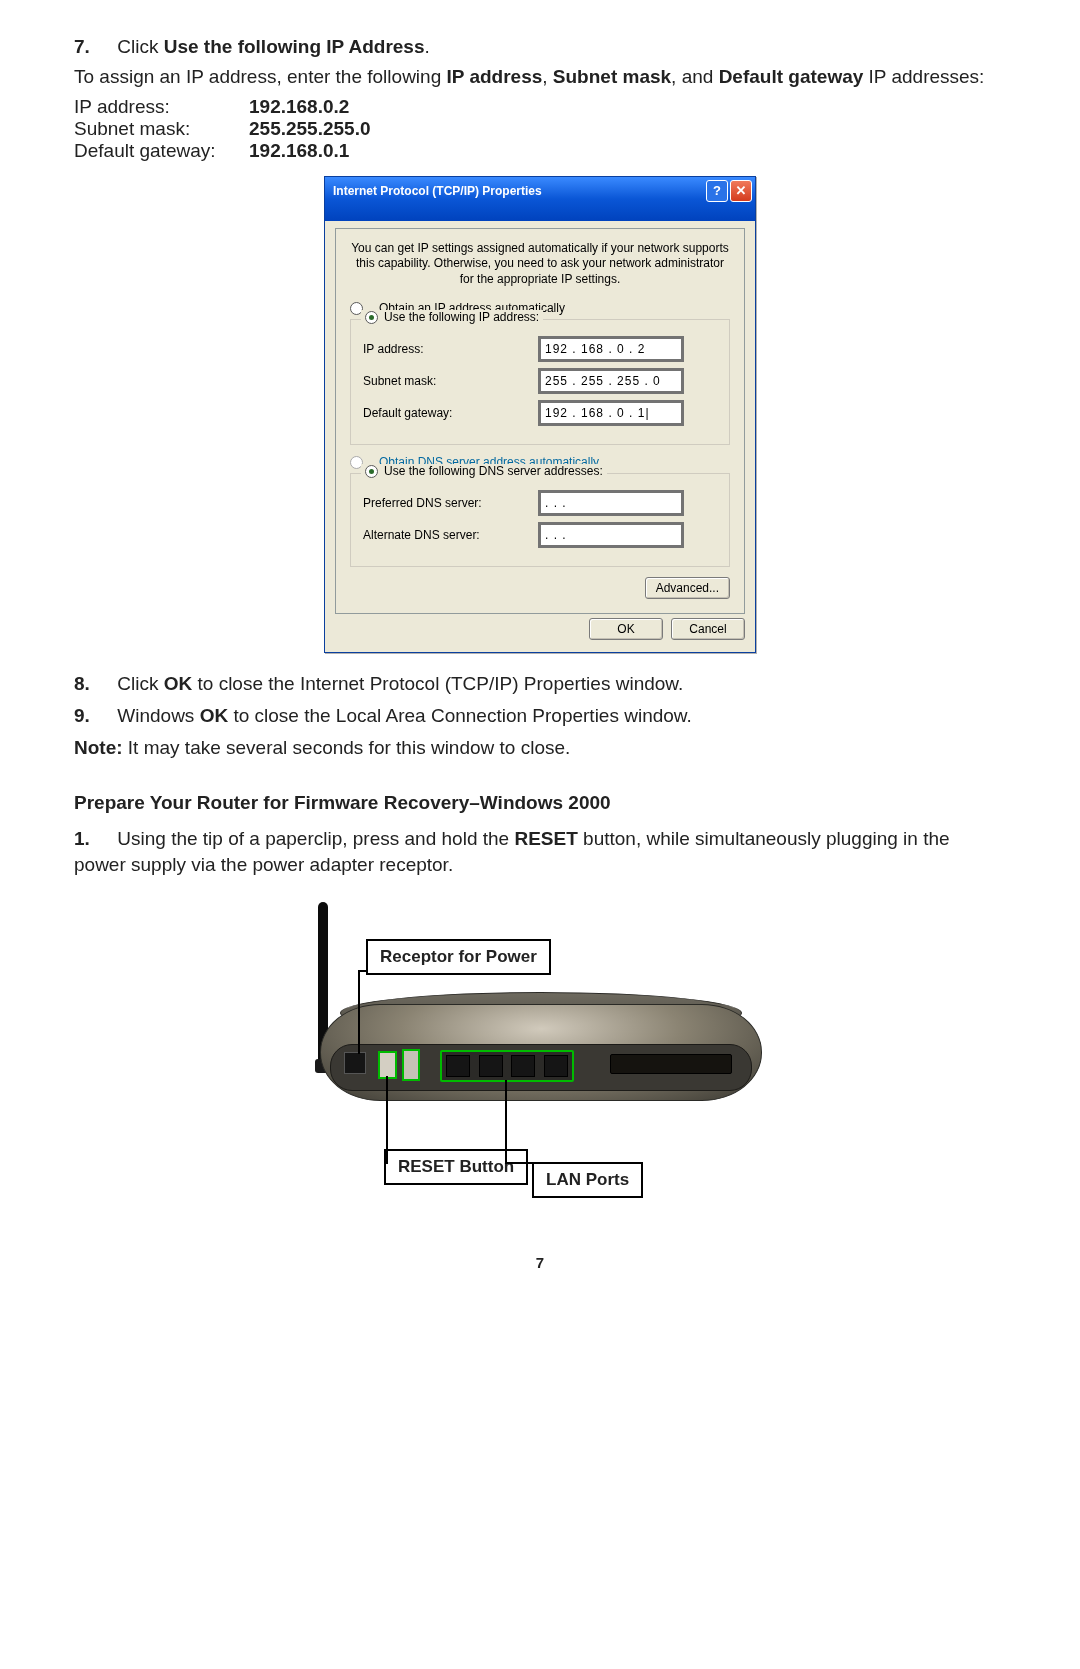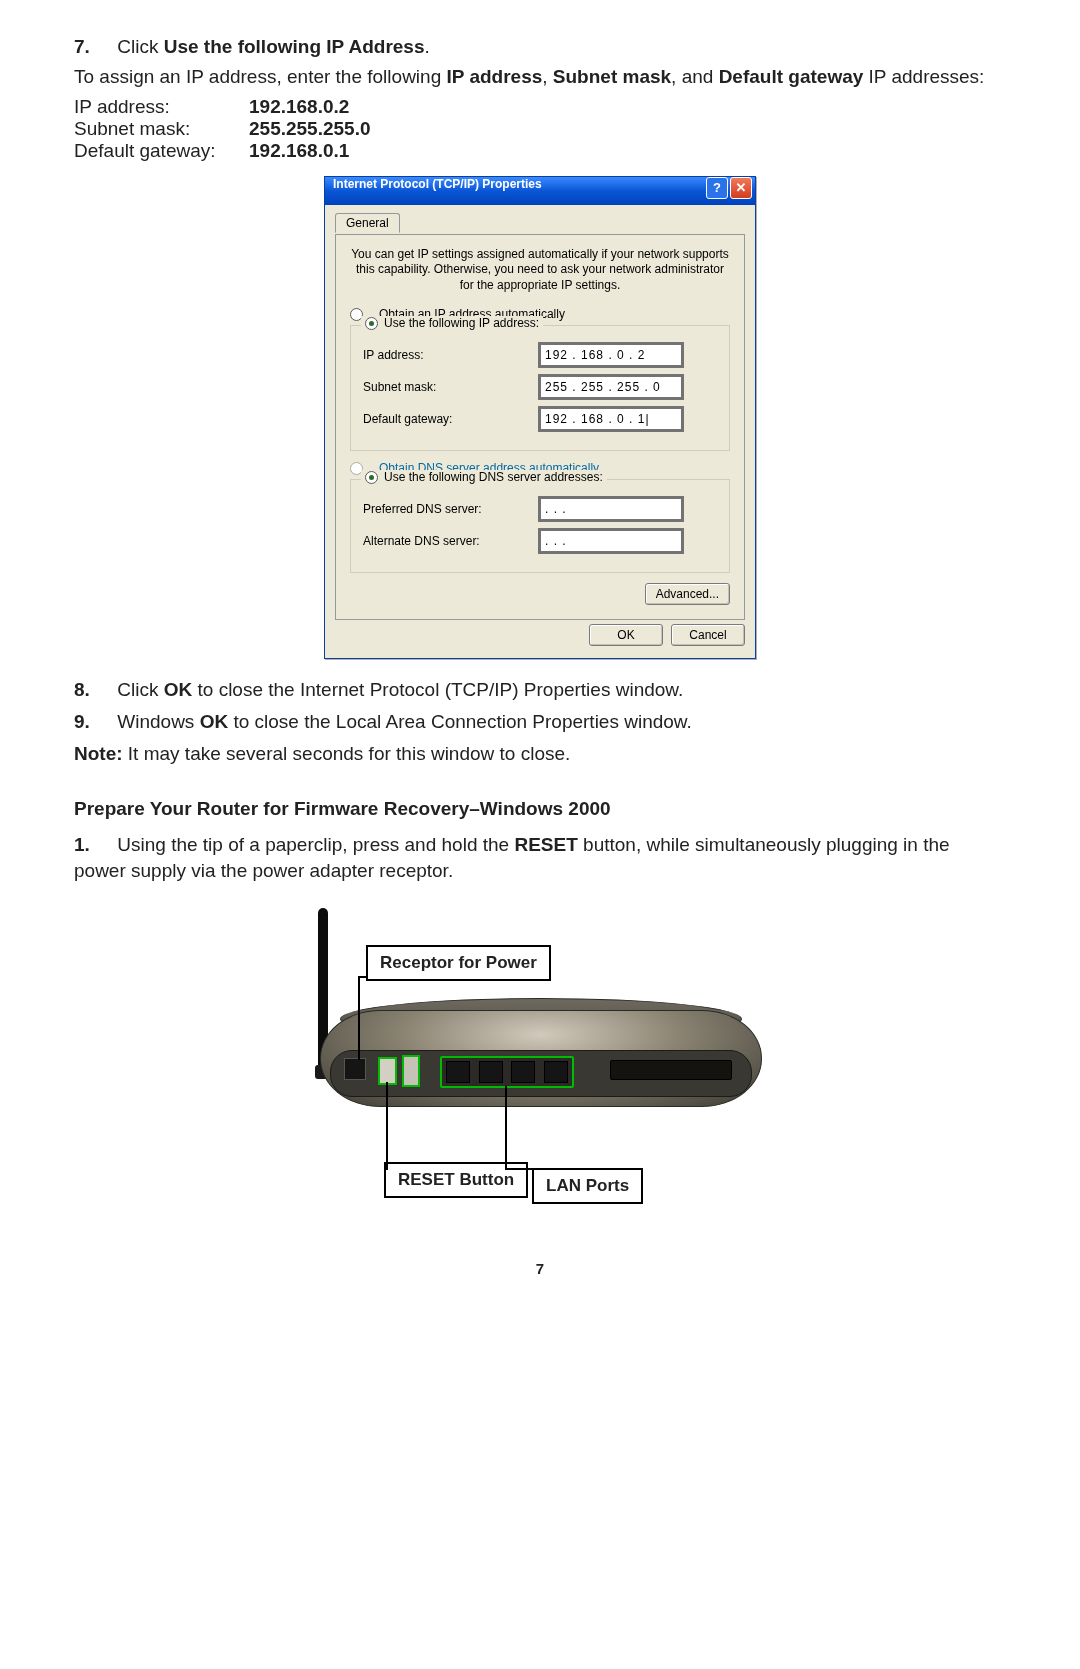--- a/index.html
+++ b/index.html
@@ -28,22 +28,22 @@
     border: 1px solid #0a3f9e;
     background: #ece9d8;
     font-family: Tahoma, Arial, sans-serif;
     font-size: 12px;
     color: #000;
     box-shadow: 1px 1px 0 rgba(0,0,0,.3);
   }
   .titlebar {
     height: 28px;
     background: linear-gradient(to bottom, #3a8aff 0%, #0a56d6 50%, #0042bd 100%);
-    display:flex; justify-content:space-between;
-    padding: 0 3px 0 8px;
+    display:flex; align-items:center; justify-content:space-between;
+    padding: 0 3px 16px 8px;
     color:#fff; font-weight:bold;
   }
   .titlebar-title { font-size:12px; white-space:nowrap; }
   .titlebar-btns { display:flex; gap:2px; }
   .tb-btn {
     width:20px;height:20px;border:1px solid #fff;border-radius:3px;
     display:flex;align-items:center;justify-content:center;
     font-weight:bold;font-size:13px;color:#fff;
   }
   .tb-help { background:#2a73e8; }
@@ -170,23 +170,20 @@
 <div class="dialog-wrap">
   <div class="dialog">
     <div class="titlebar">
       <span class="titlebar-title">Internet Protocol (TCP/IP) Properties</span>
       <div class="titlebar-btns">
         <div class="tb-btn tb-help">?</div>
         <div class="tb-btn tb-close">✕</div>
       </div>
     </div>
     <div class="dlg-body">
-      <div class="tab-strip">
-        <div class="tab">General</div>
-      </div>
       <div class="tab-panel">
         <div class="info-text">You can get IP settings assigned automatically if your network supports this capability. Otherwise, you need to ask your network administrator for the appropriate IP settings.</div>
 
         <div class="radio-row">
           <span class="radio"></span>
           <span>Obtain an IP address automatically</span>
         </div>
 
         <div class="groupbox">
           <div class="groupbox-legend">
@@ -272,21 +269,21 @@
       <div class="lan-port"></div>
       <div class="lan-port"></div>
       <div class="lan-port"></div>
     </div>
     <div class="wan"></div>
 
     <div class="callout" style="left:66px;top:45px;">Receptor for Power</div>
     <div class="callout-line" style="left:58px;top:78px;width:2px;height:82px;"></div>
     <div class="callout-line" style="left:58px;top:76px;width:10px;height:2px;"></div>
 
-    <div class="callout" style="left:84px;top:262px;">RESET Button</div>
+    <div class="callout" style="left:84px;top:255px;">RESET Button</div>
     <div class="callout-line" style="left:86px;top:182px;width:2px;height:88px;"></div>
 
     <div class="callout" style="left:232px;top:268px;">LAN Ports</div>
     <div class="callout-line" style="left:205px;top:186px;width:2px;height:84px;"></div>
     <div class="callout-line" style="left:205px;top:268px;width:28px;height:2px;"></div>
   </div>
 </div>
 
 <div class="page-num">7</div>
 

